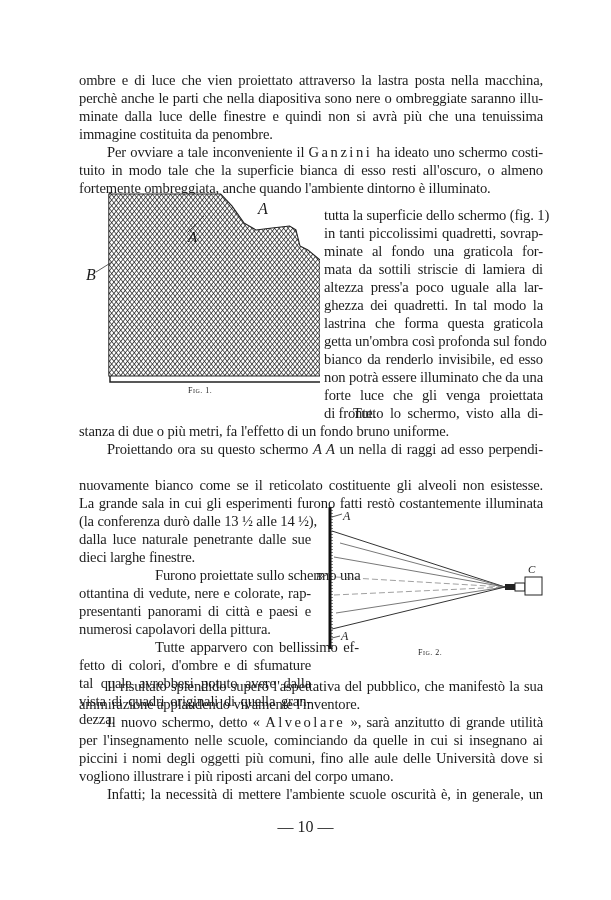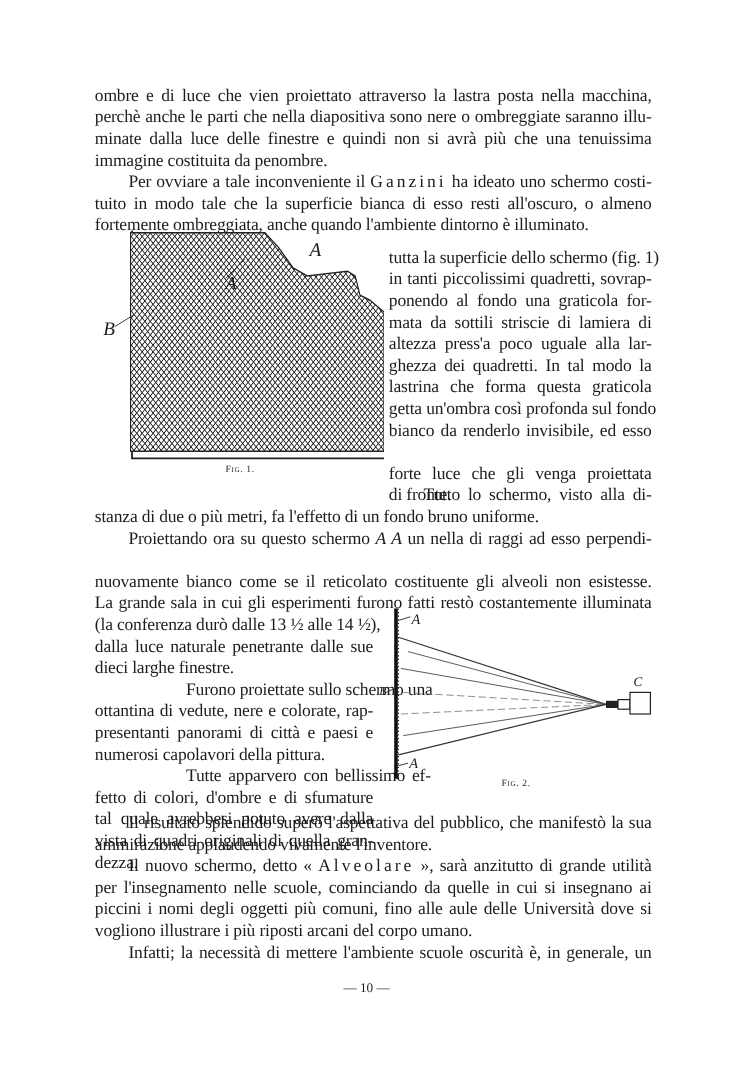--- a/index.html
+++ b/index.html
@@ -16,21 +16,21 @@
   .line.last { text-align-last: left; }
   .line.indent { left: 107px; width: 436px; }
   .line.narrow { left: 324px; width: 219px; }
   .line.narrow.indent { left: 352px; width: 191px; }
   .line.left { width: 232px; }
   .line.left.indent { left: 107px; width: 204px; margin-left: 48px; }
   .sp { letter-spacing: 2.5px; }
   .it { font-style: italic; }
   .fig { position: absolute; }
   .caption { position: absolute; font-size: 8px; font-family: "Liberation Serif", serif; letter-spacing: 0.5px; font-variant: small-caps; }
-  .folio { position: absolute; left: 0; width: 611px; top: 796px; text-align: center; font-size: 11px; font-family: "Liberation Serif", serif; }
+  .folio { position: absolute; left: 0; width: 611px; top: 796px; text-align: center; font-size: 16px; font-family: "Liberation Serif", serif; }
 </style>
 </head>
 <body>
 
 <div class="page">
 
   <div class="line" style="top:71px">ombre e di luce che vien proiettato attraverso la lastra posta nella macchina,</div>
   <div class="line" style="top:89px">perchè anche le parti che nella diapositiva sono nere o ombreggiate saranno illu-</div>
   <div class="line" style="top:107px">minate dalla luce delle finestre e quindi non si avrà più che una tenuissima</div>
   <div class="line last" style="top:125px">immagine costituita da penombre.</div>
@@ -54,27 +54,28 @@
     </svg>
   <div class="caption it" style="left:258px;top:200px;font-size:16px">A</div>
   <div class="caption it" style="left:86px;top:266px;font-size:16px">B</div>
   <svg class="fig" style="left:94px;top:260px" width="20" height="14">
       <line x1="2" y1="12" x2="18" y2="2" stroke="#333" stroke-width="0.8"></line>
     </svg>
   <div class="caption" style="left:188px;top:386px">Fig. 1.</div>
 
   <div class="line narrow" style="top:206px">tutta la superficie dello schermo (fig. 1)</div>
   <div class="line narrow" style="top:224px">in tanti piccolissimi quadretti, sovrap-</div>
-  <div class="line narrow" style="top:242px">ponendo al fondo una graticola for-</div>
+  <div class="line narrow" style="top:242px">minate al fondo una graticola for-</div>
   <div class="line narrow" style="top:260px">mata da sottili striscie di lamiera di</div>
   <div class="line narrow" style="top:278px">altezza press'a poco uguale alla lar-</div>
   <div class="line narrow" style="top:296px">ghezza dei quadretti. In tal modo la</div>
   <div class="line narrow" style="top:314px">lastrina che forma questa graticola</div>
   <div class="line narrow" style="top:332px">getta un'ombra così profonda sul fondo</div>
   <div class="line narrow" style="top:350px">bianco da renderlo invisibile, ed esso</div>
+  <div class="line narrow" style="top:368px">non potrà essere illuminato che da una</div>
   <div class="line narrow" style="top:386px">forte luce che gli venga proiettata</div>
   <div class="line narrow last" style="top:404px">di fronte.</div>
 
   <div class="line" style="top:404px;left:353px;width:190px">Tutto lo schermo, visto alla di-</div>
   <div class="line last" style="top:422px">stanza di due o più metri, fa l'effetto di un fondo bruno uniforme.</div>
   <div class="line indent" style="top:440px"><span>Proiettando ora su questo schermo </span><span class="it">A A</span><span> un nella di raggi ad esso perpendi-</span></div>
   <div class="line" style="top:476px">nuovamente bianco come se il reticolato costituente gli alveoli non esistesse.</div>
   <div class="line" style="top:494px">La grande sala in cui gli esperimenti furono fatti restò costantemente illuminata</div>
   <div class="line last" style="top:512px">(la conferenza durò dalle 13 ½ alle 14 ½),</div>
 

